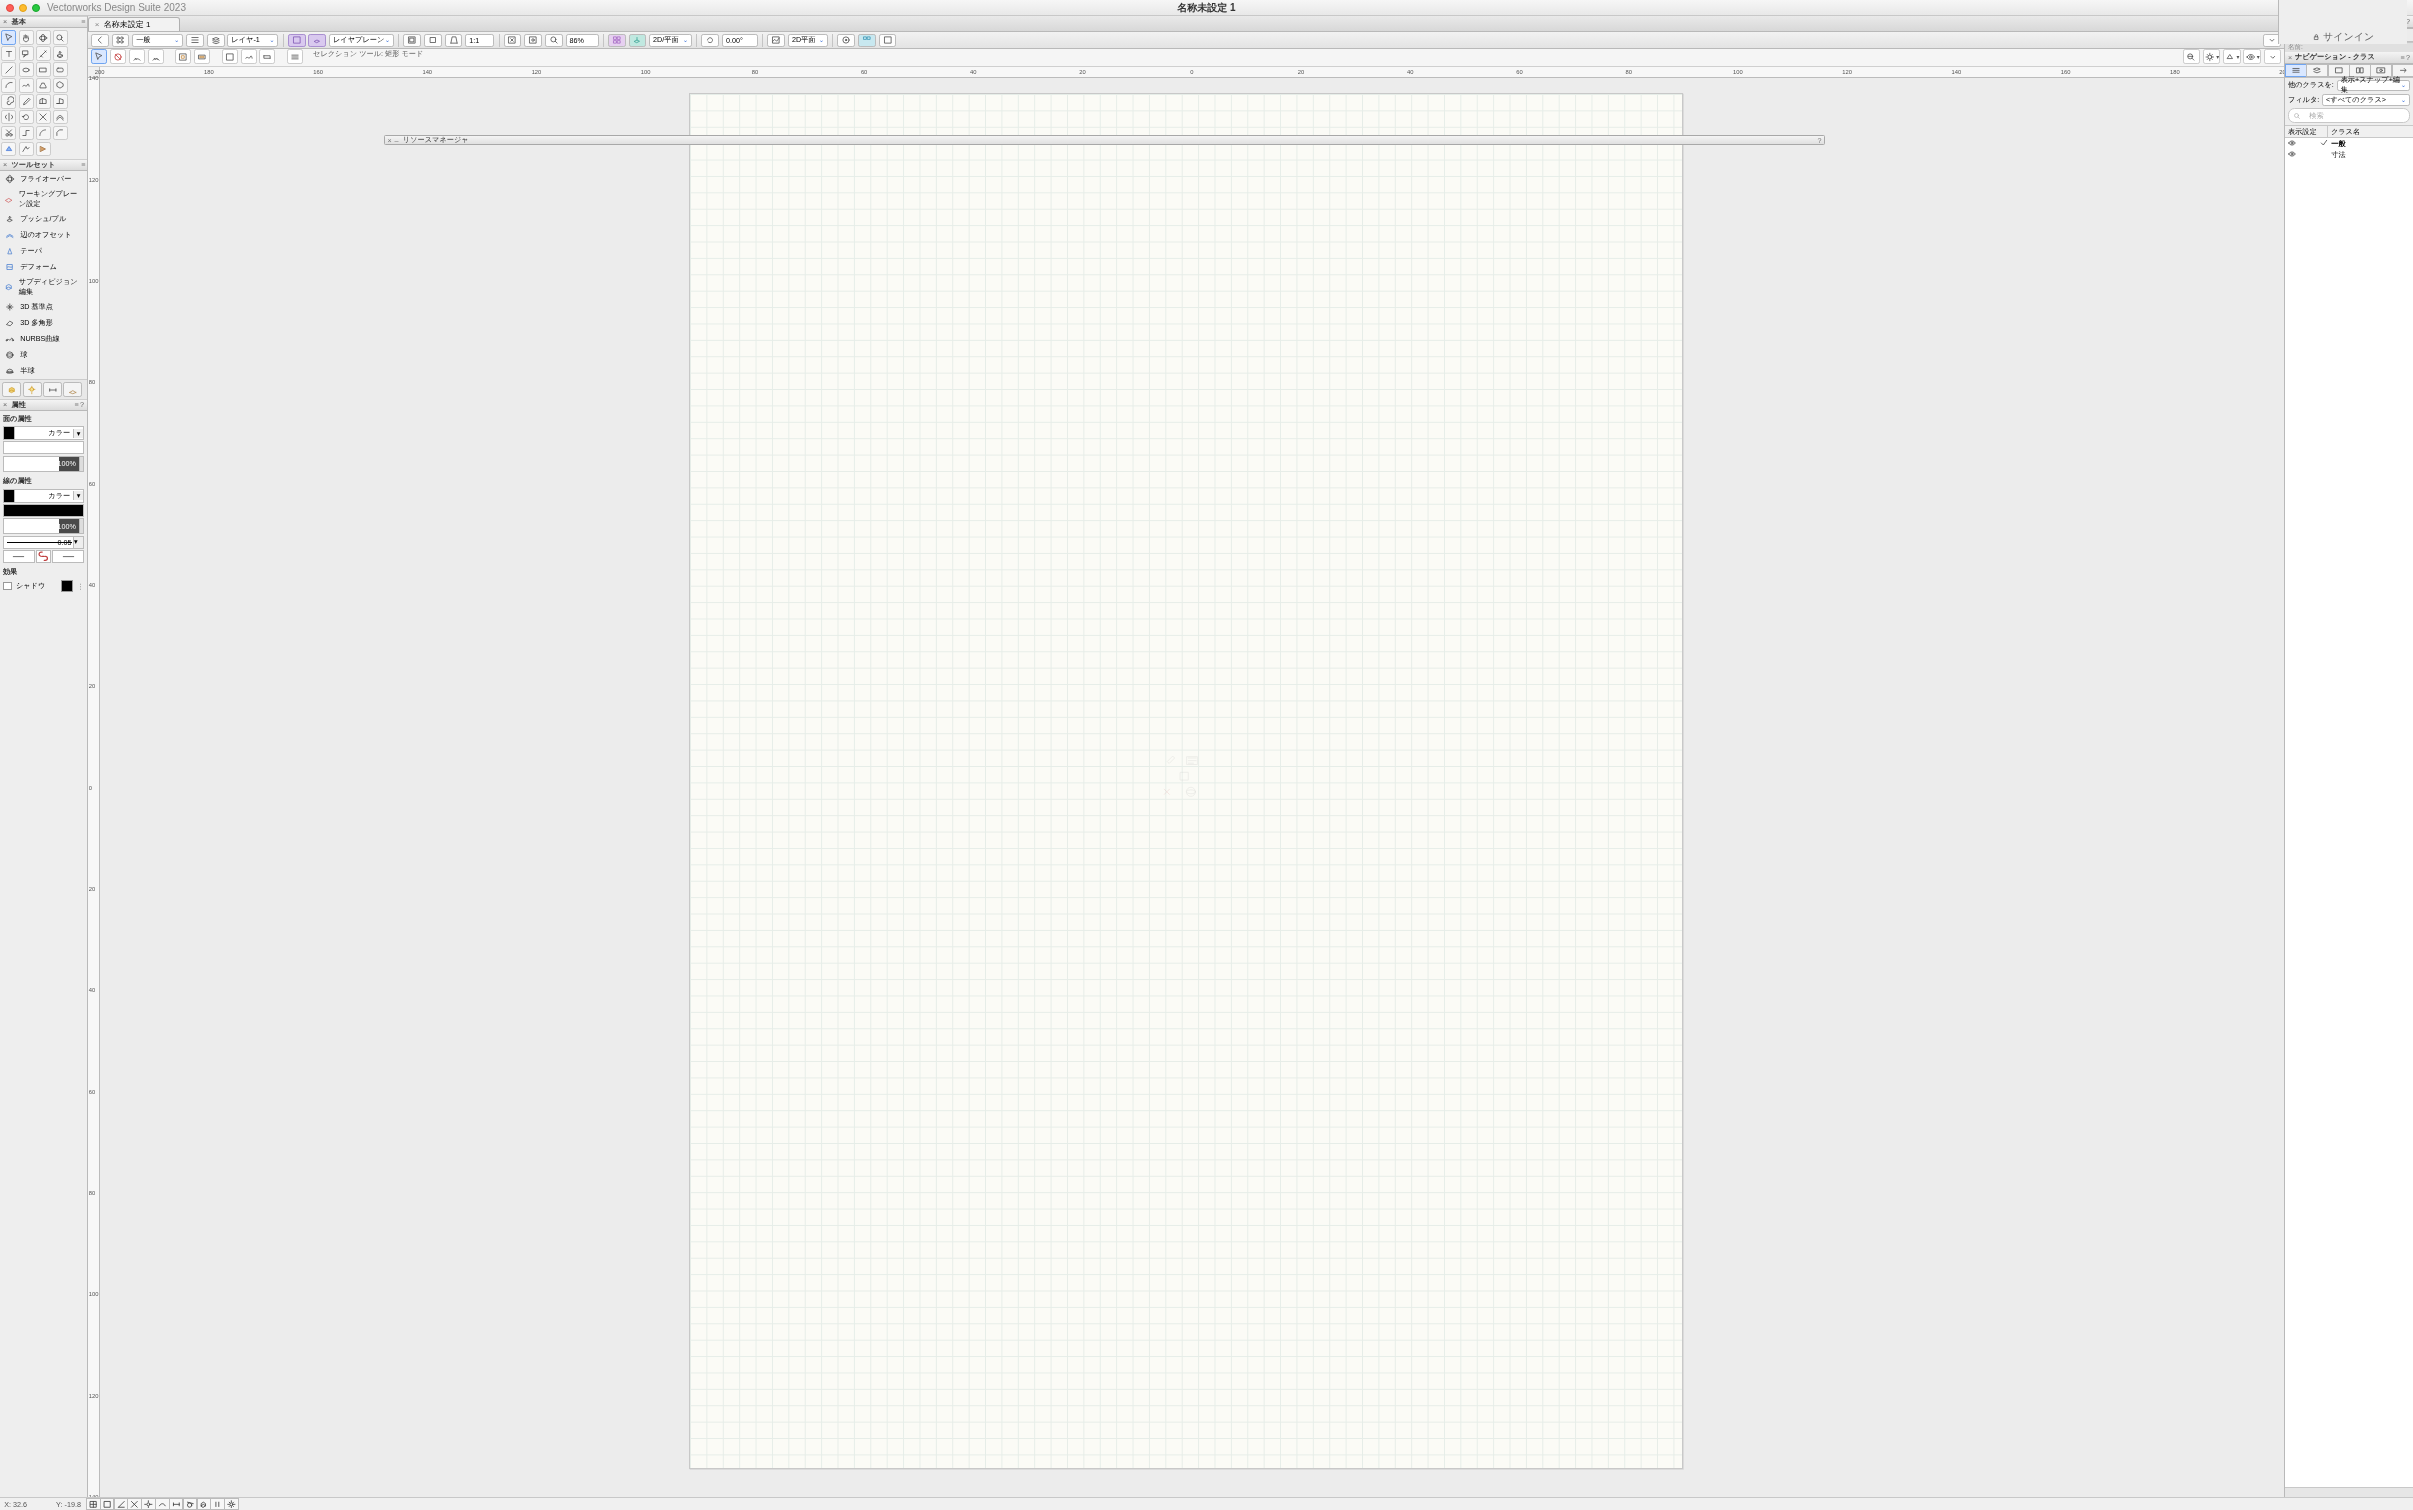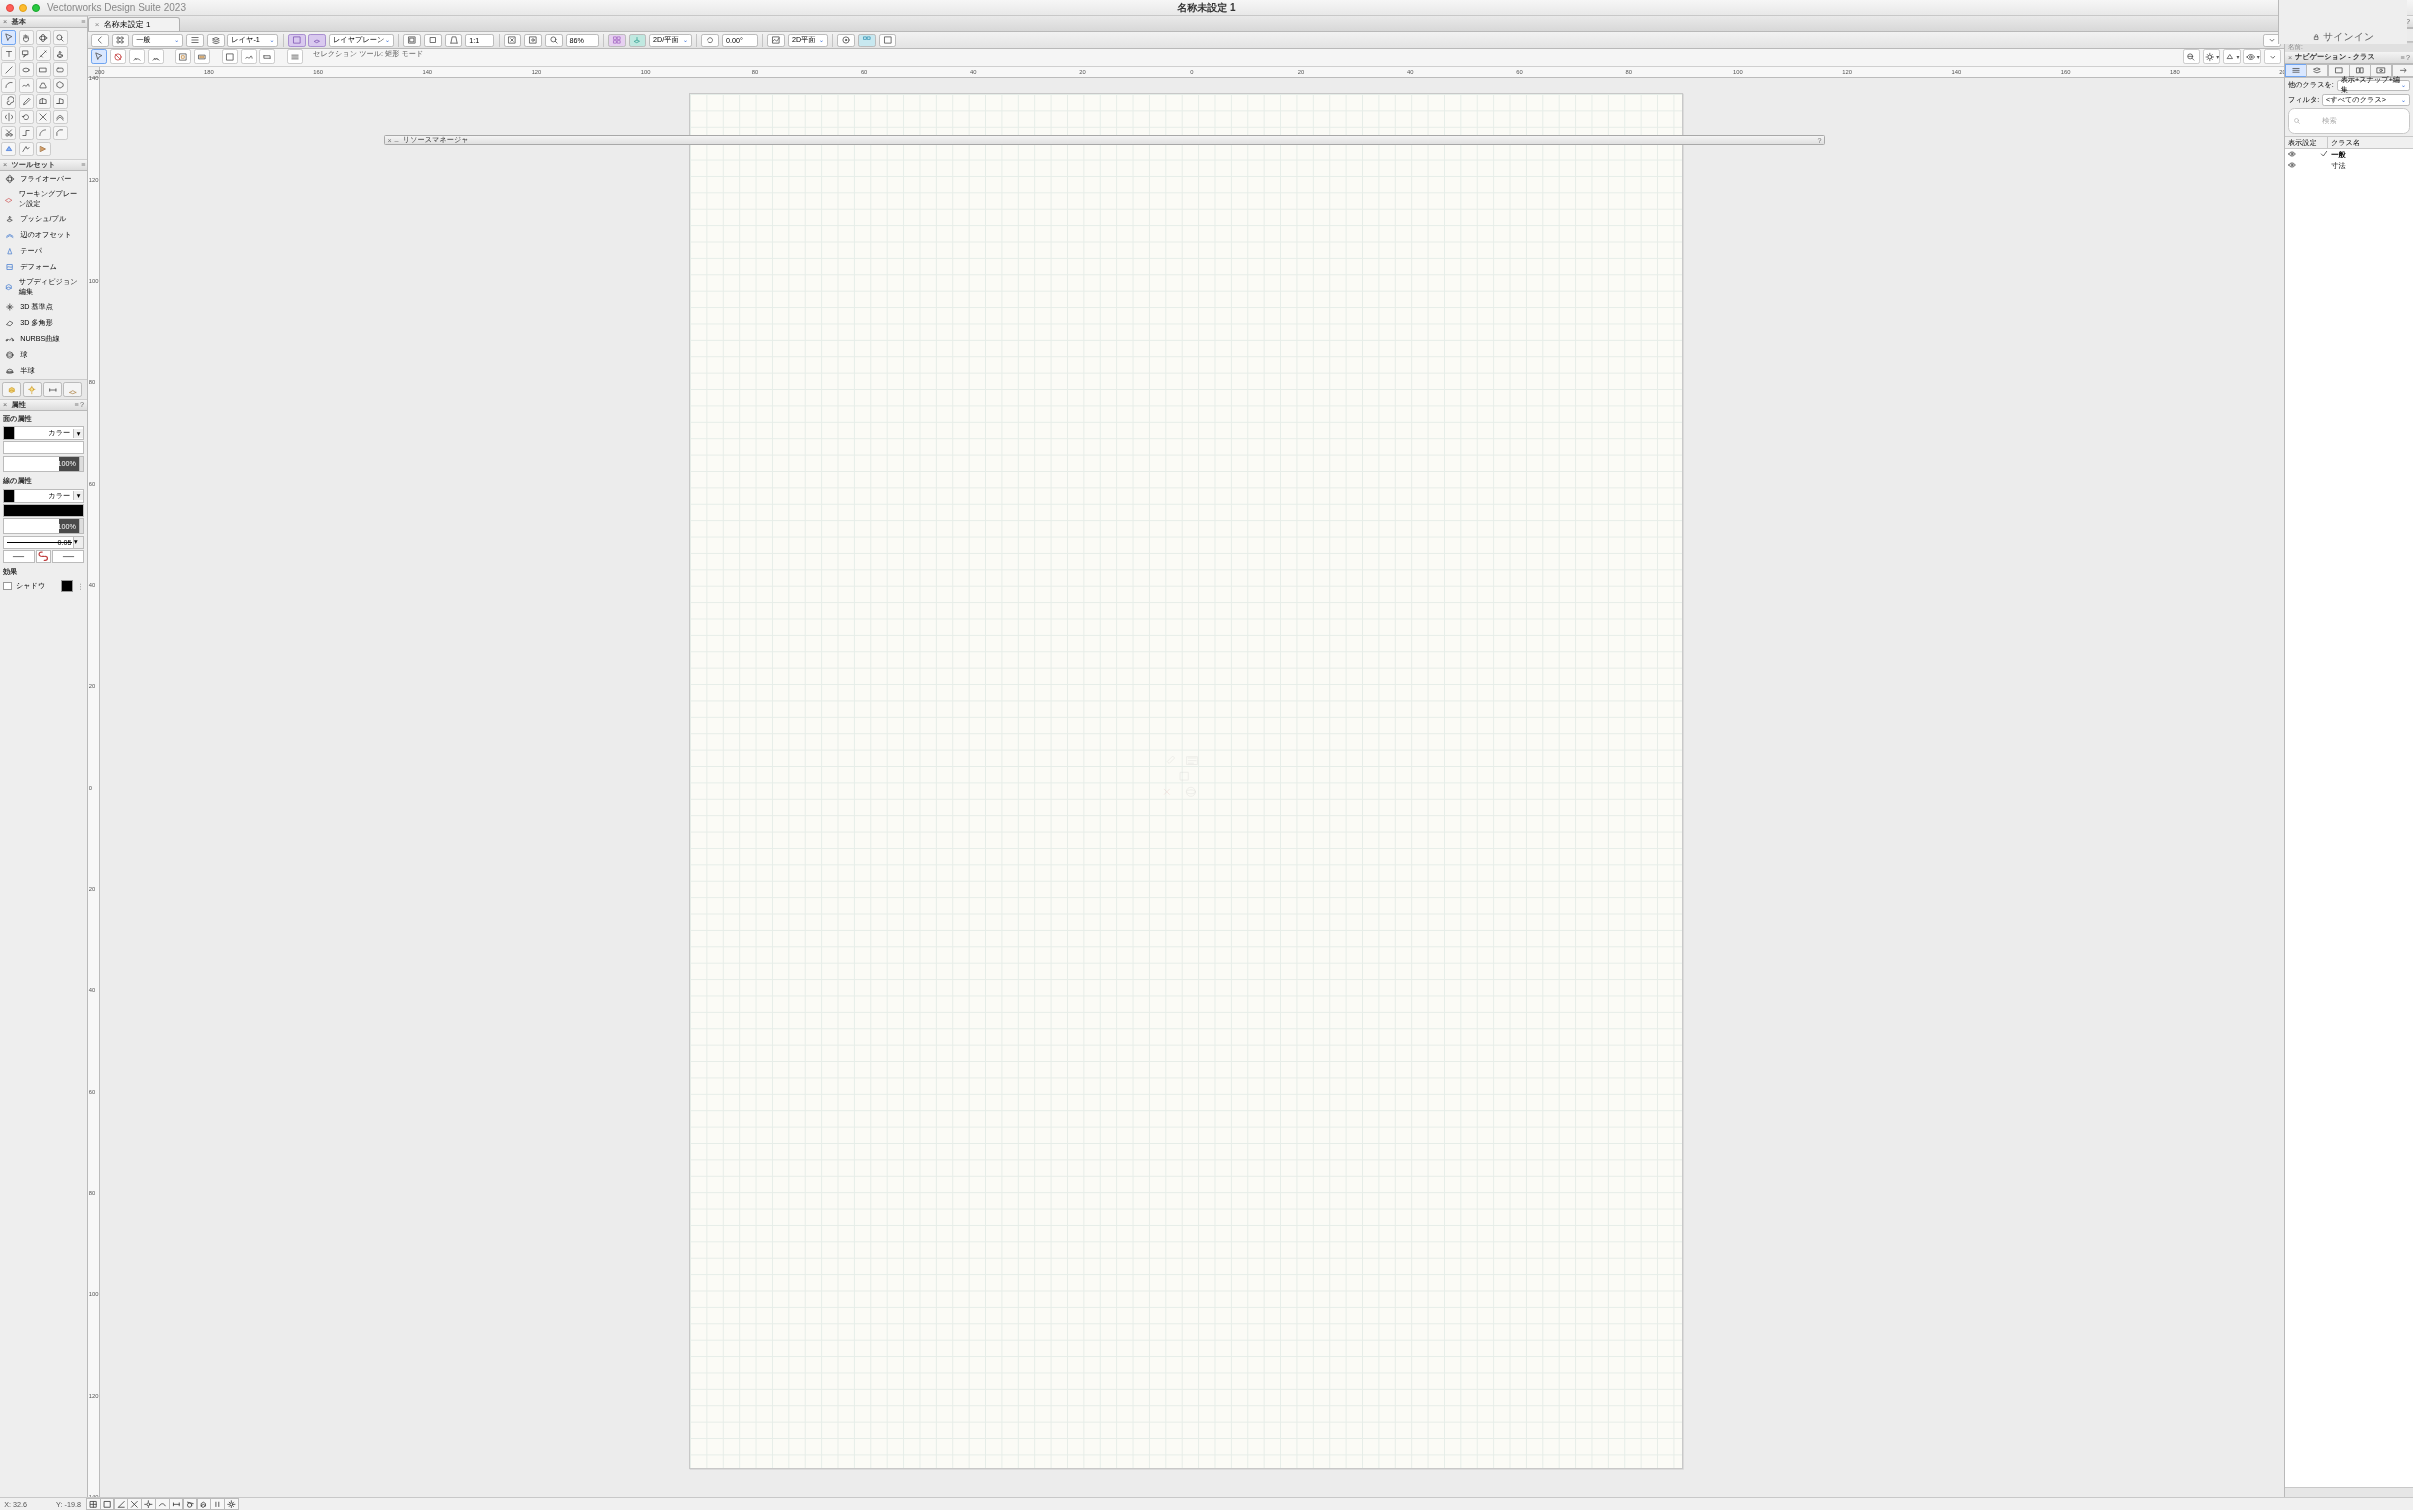--- a/index.html
+++ b/index.html
@@ -114,21 +114,21 @@
 .oip-body{flex:0 0 auto;padding:2.9px;font-size:7.2px;color:#333;min-height:282px;background:#eeeeee;}
 .oip-bottom{height:10px;background:#e0e0e0;border-top:0.7px solid #c8c8c8;font-size:6.5px;color:#888;padding:0 2.9px;display:flex;align-items:center;}
 .nav{flex:1;display:flex;flex-direction:column;min-height:0;}
 .nav .modes{display:flex;height:14.5px;border-bottom:0.7px solid #c0c0c0;}
 .nav .modes .m{flex:1;border:0.7px solid #bbb;background:#f4f4f4;display:flex;align-items:center;justify-content:center;margin-right:-0.7px;}
 .nav .modes .m.on{background:#d9e7ff;border-color:#6fa4f0;}
 .nav .modes .m svg{width:10px;height:8.7px;}
 .nav .frm{font-size:7.2px;padding:1.4px 2.9px;display:flex;align-items:center;gap:2.9px;}
 .nav .frm .sel{flex:1;border:0.7px solid #bbb;background:#fff;height:11.6px;border-radius:2.2px;display:flex;align-items:center;padding:0 2.9px;justify-content:space-between;}
 .nav .frm .sel .arr{color:#3a6fd8;font-size:6.5px;}
-.nav .search{margin:1.4px 2.9px;height:26px;border:0.7px solid #c8c8c8;border-radius:6.5px;background:#fff;display:flex;align-items:center;padding:0 4.3px;font-size:7.2px;color:#aaa;gap:21px;}
+.nav .search{margin:1.4px 2.9px;height:15px;border:0.7px solid #c8c8c8;border-radius:6.5px;background:#fff;display:flex;align-items:center;padding:0 4.3px;font-size:7.2px;color:#aaa;gap:8px;}
 .nav .cols{display:flex;height:13px;border-top:0.7px solid #c8c8c8;border-bottom:0.7px solid #c8c8c8;background:#f0f0f0;font-size:7.2px;}
 .nav .cols .c1{width:43px;border-right:0.7px solid #c8c8c8;padding:1.4px 2.9px;}
 .nav .cols .c2{flex:1;padding:1.4px 2.9px;}
 .nav .list{flex:1;overflow:auto;font-size:7.2px;background:#fff;}
 .nav .list .r{display:flex;align-items:center;height:11.6px;padding:0 2.9px;gap:2.9px;}
 .nav .list .r .vis{width:8.7px;}
 .nav .list .r .ed{width:8.7px;}
 .nav .list .r .nm{flex:1;font-weight:600;}
 .nav .bot{height:10px;background:#e6e6e6;border-top:0.7px solid #c8c8c8;}
 

